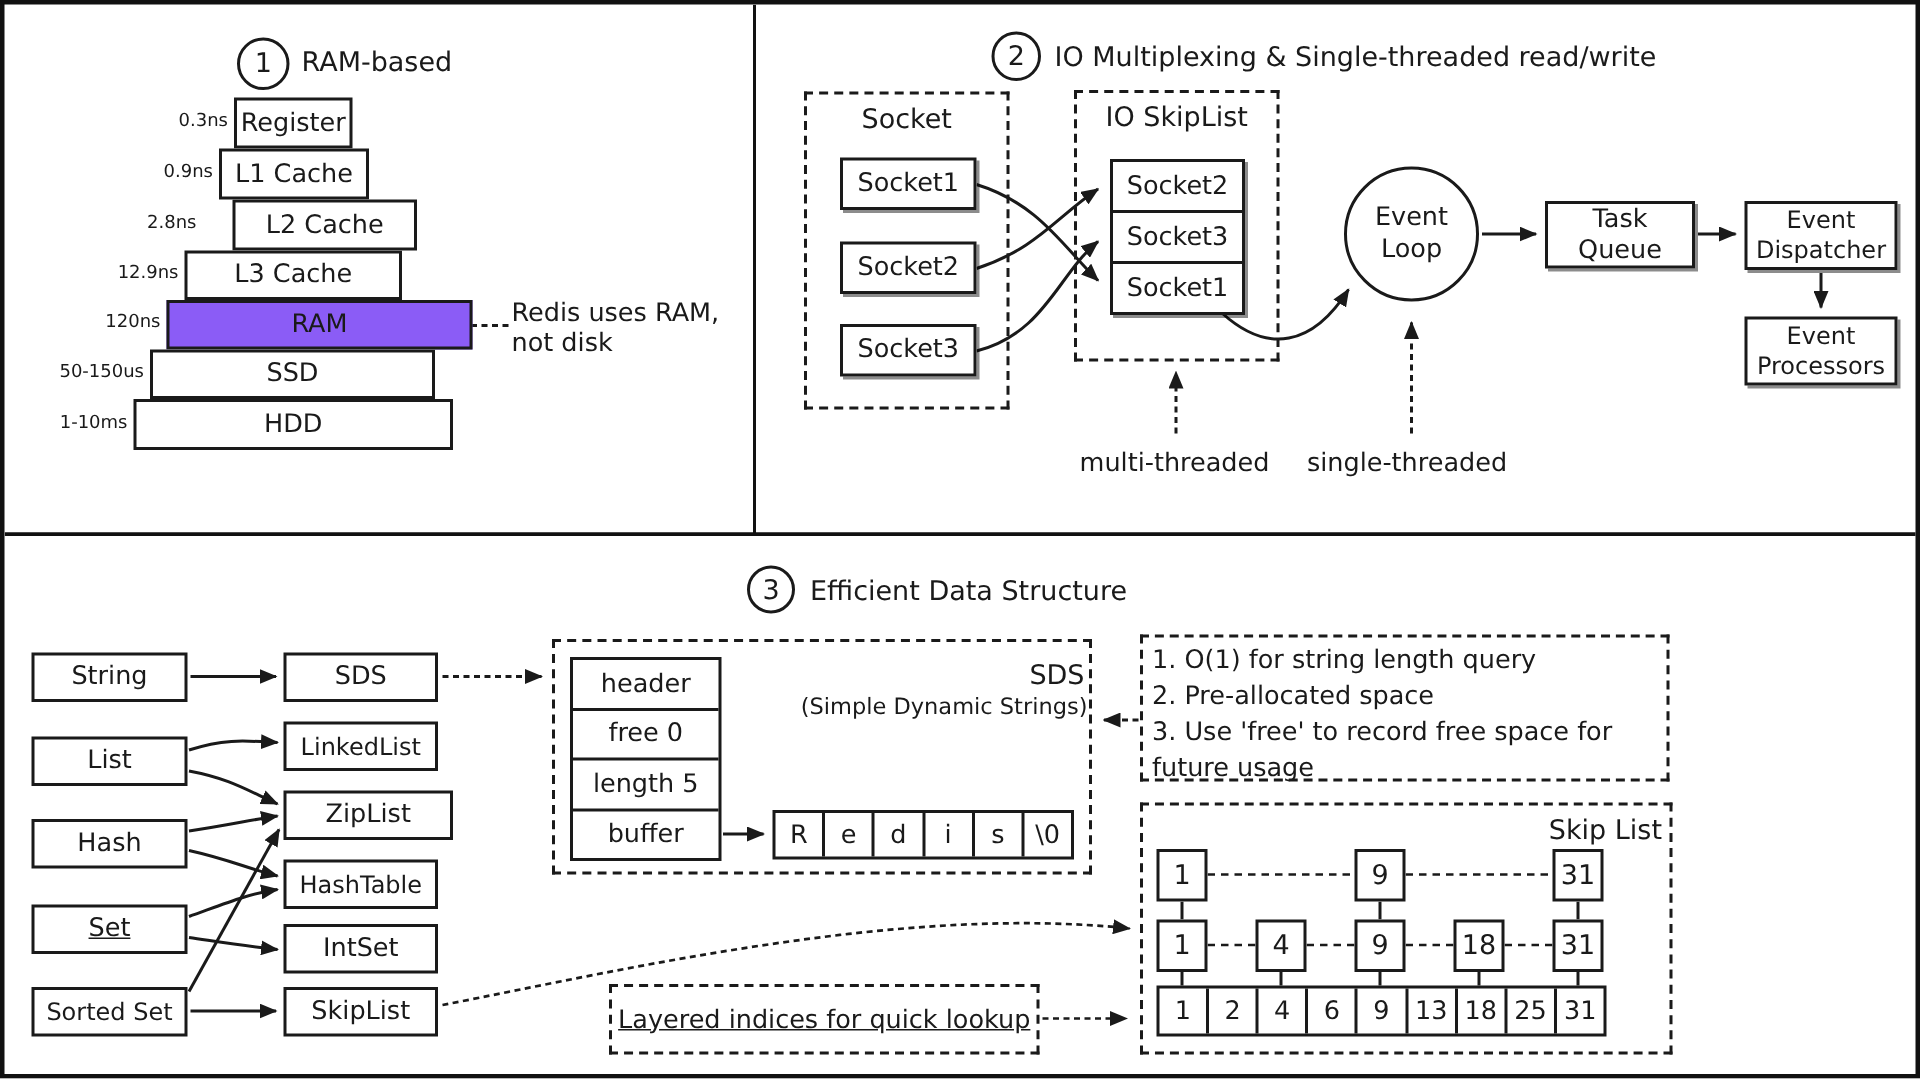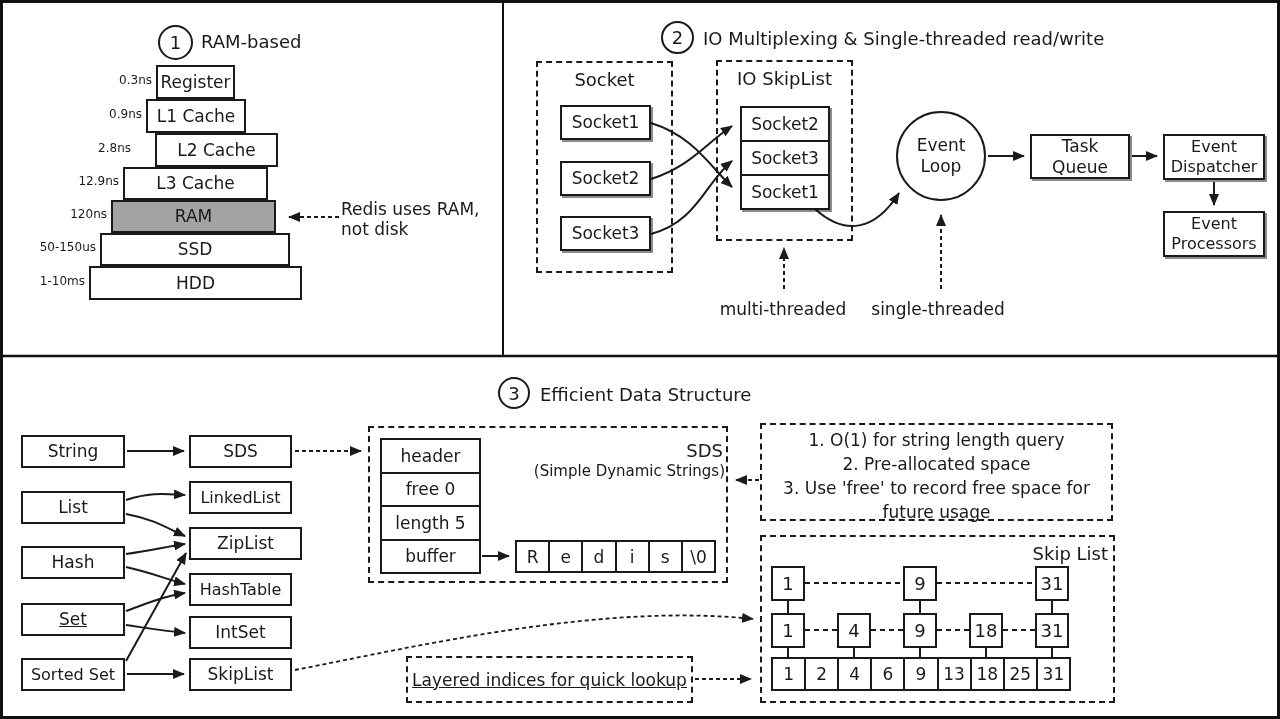--- a/index.html
+++ b/index.html
@@ -15,21 +15,21 @@
     position:absolute;border:2px solid #1a1a1a;background:#fff;
     display:flex;align-items:center;justify-content:center;
     font-size:17px;text-align:center;line-height:19px;
   }
   .shadow{box-shadow:2px 2px 0 rgba(0,0,0,0.45);}
   .badge{
     position:absolute;border:2px solid #1a1a1a;border-radius:50%;background:#fff;
     display:flex;align-items:center;justify-content:center;font-size:18px;
   }
   .sec-title{position:absolute;font-size:18px;white-space:nowrap;}
-  .dashed-group{position:absolute;border:2px dashed #1a1a1a;background:transparent;text-align:center;}
+  .dashed-group{position:absolute;border:2px dashed #1a1a1a;background:transparent;}
   .group-label{position:absolute;font-size:18px;text-align:center;white-space:nowrap;}
   .time-label{position:absolute;font-size:12px;text-align:right;white-space:nowrap;}
   .note-line{font-size:17px;line-height:24px;}
   .stack{position:absolute;border:2px solid #1a1a1a;background:#fff;display:flex;flex-direction:column;}
   .stack>div{flex:1;display:flex;align-items:center;justify-content:center;font-size:17px;}
   .stack>div+div{border-top:2px solid #1a1a1a;}
   .cellrow{position:absolute;border:2px solid #1a1a1a;background:#fff;display:flex;}
   .cellrow>div{flex:1;display:flex;align-items:center;justify-content:center;font-size:17px;}
   .cellrow>div+div{border-left:2px solid #1a1a1a;}
   .skipbox{
@@ -110,21 +110,21 @@
   <div class="time-label" style="left:43px;top:104px;width:96px;">0.9ns</div>
   <div class="box" style="left:143px;top:96px;width:100px;height:34px;">L1 Cache</div>
 
   <div class="time-label" style="left:32px;top:138px;width:96px;">2.8ns</div>
   <div class="box" style="left:132px;top:130px;width:123px;height:34px;margin-left:20px;">L2 Cache</div>
 
   <div class="time-label" style="left:20px;top:171px;width:96px;">12.9ns</div>
   <div class="box" style="left:120px;top:164px;width:145px;height:33px;">L3 Cache</div>
 
   <div class="time-label" style="left:8px;top:204px;width:96px;">120ns</div>
-  <div class="box" style="left:108px;top:197px;width:165px;height:33px;background:#a3a3a3;">RAM</div>
+  <div class="box" style="left:108px;top:197px;width:204px;height:33px;background:#8b5cf6;">RAM</div>
 
   <div class="time-label" style="left:1px;top:237px;width:92px;">50-150us</div>
   <div class="box" style="left:97px;top:230px;width:190px;height:33px;">SSD</div>
 
   <div class="time-label" style="left:0px;top:271px;width:82px;">1-10ms</div>
   <div class="box" style="left:86px;top:263px;width:213px;height:34px;">HDD</div>
 
   <div class="abs" style="left:338px;top:196px;width:152px;font-size:17px;line-height:20px;">Redis uses RAM, not disk</div>
 
   <div class="badge" style="left:658px;top:18px;width:33px;height:33px;">2</div>

